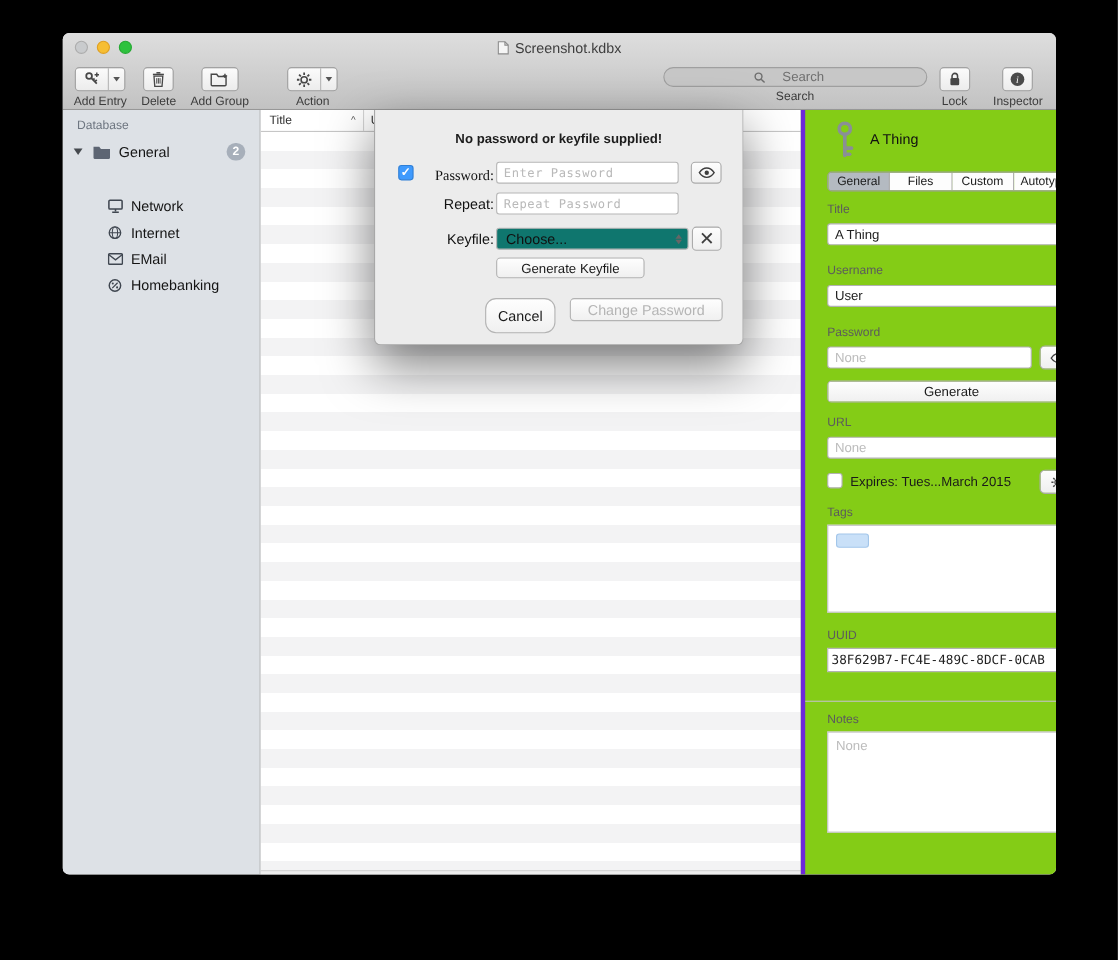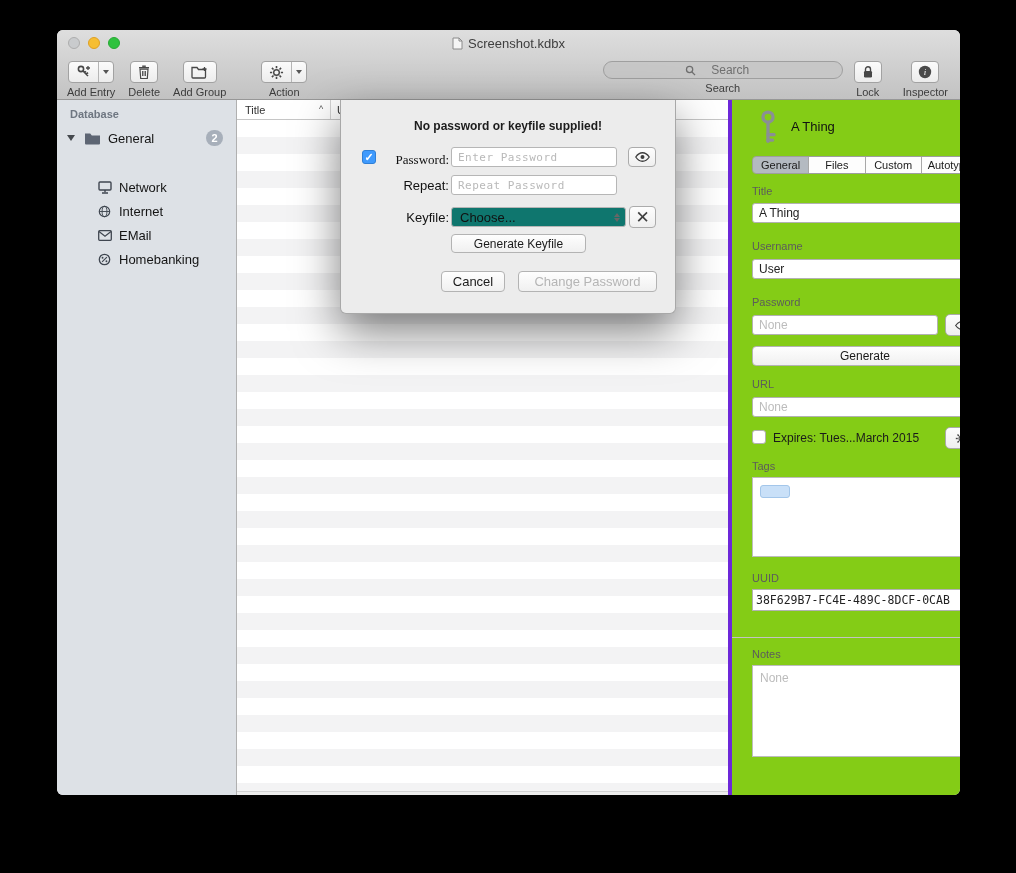--- a/index.html
+++ b/index.html
@@ -34,21 +34,21 @@
   .searchfield { width:240px; height:18px; border-radius:9px; background:#c7c7c7; border:1px solid #9f9f9f;
     display:flex; align-items:center; justify-content:center; gap:4px; padding:0 8px; }
   .searchfield input { border:none; background:transparent; outline:none; width:60px; text-align:center;
     font-size:12px; color:#555; font-family:"Liberation Sans",sans-serif; }
   .searchfield input::placeholder { color:#6f6f6f; }
 
   
   .content { position:absolute; top:70px; left:0; right:0; bottom:0; display:flex; }
 
   .sidebar { width:180px; background:#dde1e6; border-right:1px solid #b0b0b0; position:relative; }
-  .sb-header { position:absolute; left:13px; top:8px; font-size:11px; font-weight:bold; color:#6e7681; }
+  .sb-header { position:absolute; left:13px; top:8px; font-size:11px; font-weight:normal; color:#6e7681; }
   .sb-group { position:absolute; left:0; right:0; top:27px; height:22px; display:flex; align-items:center; }
   .disc { width:0; height:0; border-left:4.5px solid transparent; border-right:4.5px solid transparent;
     border-top:6px solid #45494e; margin-left:10px; }
   .sb-group .gicon { margin-left:9px; }
   .sb-group .glabel { margin-left:7px; font-size:13px; color:#141414; }
   .badge { position:absolute; right:13px; top:3px; min-width:17px; height:16px; border-radius:9px;
     background:#a7afba; color:#fff; font-size:11px; font-weight:bold;
     display:flex; align-items:center; justify-content:center; padding:0 4px; }
   .sb-item { position:absolute; left:0; right:0; height:24px; display:flex; align-items:center; }
   .sb-item .iicon { margin-left:40px; width:15px; height:15px; display:flex; align-items:center; justify-content:center; }
@@ -415,17 +415,17 @@
         <span class="tri-up"></span>
           <span class="tri-dn"></span>
       </span>
     </div>
     <div class="sqbtn" style="left:288px;top:106px;width:27px;height:22px;">
       <span class="xglyph">✕</span>
     </div>
 
     <button class="sbtn" style="left:110px;top:134px;width:135px;height:19px;">Generate Keyfile</button>
 
-    <button class="sbtn big" style="left:100px;top:171px;width:64px;height:21px;">Cancel</button>
+    <button class="sbtn big" style="left:100px;top:171px;width:64px;height:32px;border-radius:10px;">Cancel</button>
     <button class="sbtn big disabled" style="left:177px;top:171px;width:139px;height:21px;" disabled="">Change Password</button>
   </div>
 
 </div>
 
 </body></html>

